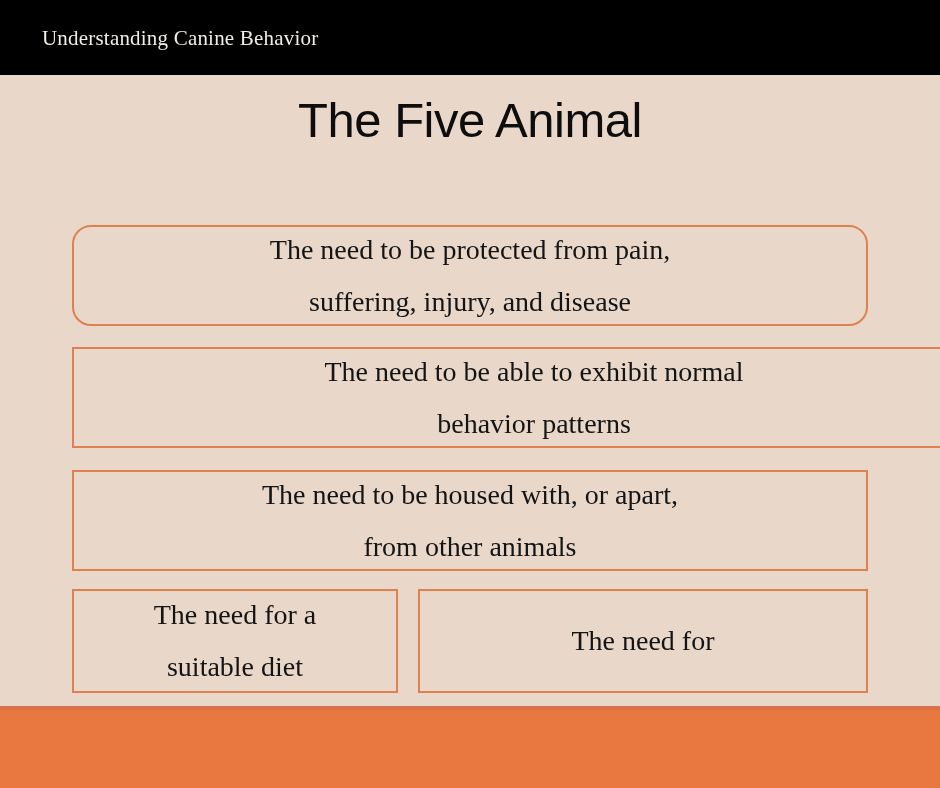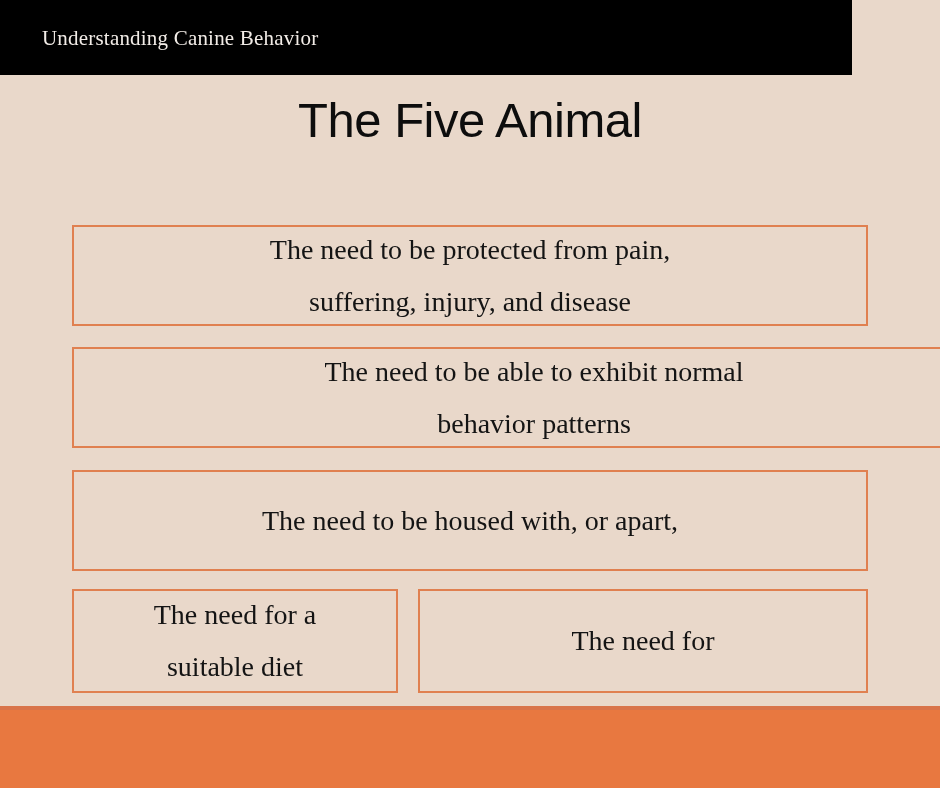--- a/index.html
+++ b/index.html
@@ -14,21 +14,21 @@
     background: #e9d8ca;
     overflow: hidden;
     font-family: "Liberation Serif", "DejaVu Serif", serif;
   }
 
   
   #top-banner {
     position: absolute;
     left: 0;
     top: 0;
-    width: 852px;
+    width: 940px;
     height: 75px;
     background: #000000;
   }
   #kicker {
     position: absolute;
     left: 42px;
     top: 25px;
     font-family: "Liberation Serif", "DejaVu Serif", serif;
     font-size: 21px;
     line-height: 26px;
@@ -66,21 +66,21 @@
   .need-text {
     font-family: "Liberation Serif", "DejaVu Serif", serif;
     font-size: 28px;
     line-height: 52px;
     color: #141414;
     text-align: center;
     padding: 0 10px;
   }
   .need-text .ln { display: block; }
 
-  #need-1 { left: 72px; top: 225px;  width: 796px; height: 101px; }
+  #need-1 { left: 72px; top: 225px;  width: 796px; height: 101px; border-radius: 19px; }
   #need-2 { left: 72px; top: 347px;  width: 924px; height: 101px; }
   #need-3 { left: 72px; top: 470px;  width: 796px; height: 101px; }
   #need-4 { left: 72px; top: 589px;  width: 326px; height: 104px; }
   #need-5 { left: 418px; top: 589px; width: 450px; height: 104px; }
 
   
   #bottom-band {
     position: absolute;
     left: 0;
     top: 706px;
@@ -120,20 +120,21 @@
   <div class="need-box" id="need-2">
     <div class="need-text">
       <span class="ln">The need to be able to exhibit normal</span>
       <span class="ln">behavior patterns</span>
     </div>
   </div>
 
   <div class="need-box" id="need-3">
     <div class="need-text">
       <span class="ln">The need to be housed with, or apart,</span>
+      <span class="ln">from other animals</span>
     </div>
   </div>
 
   <div class="need-box" id="need-4">
     <div class="need-text">
       <span class="ln">The need for a</span>
       <span class="ln">suitable diet</span>
     </div>
   </div>
 

